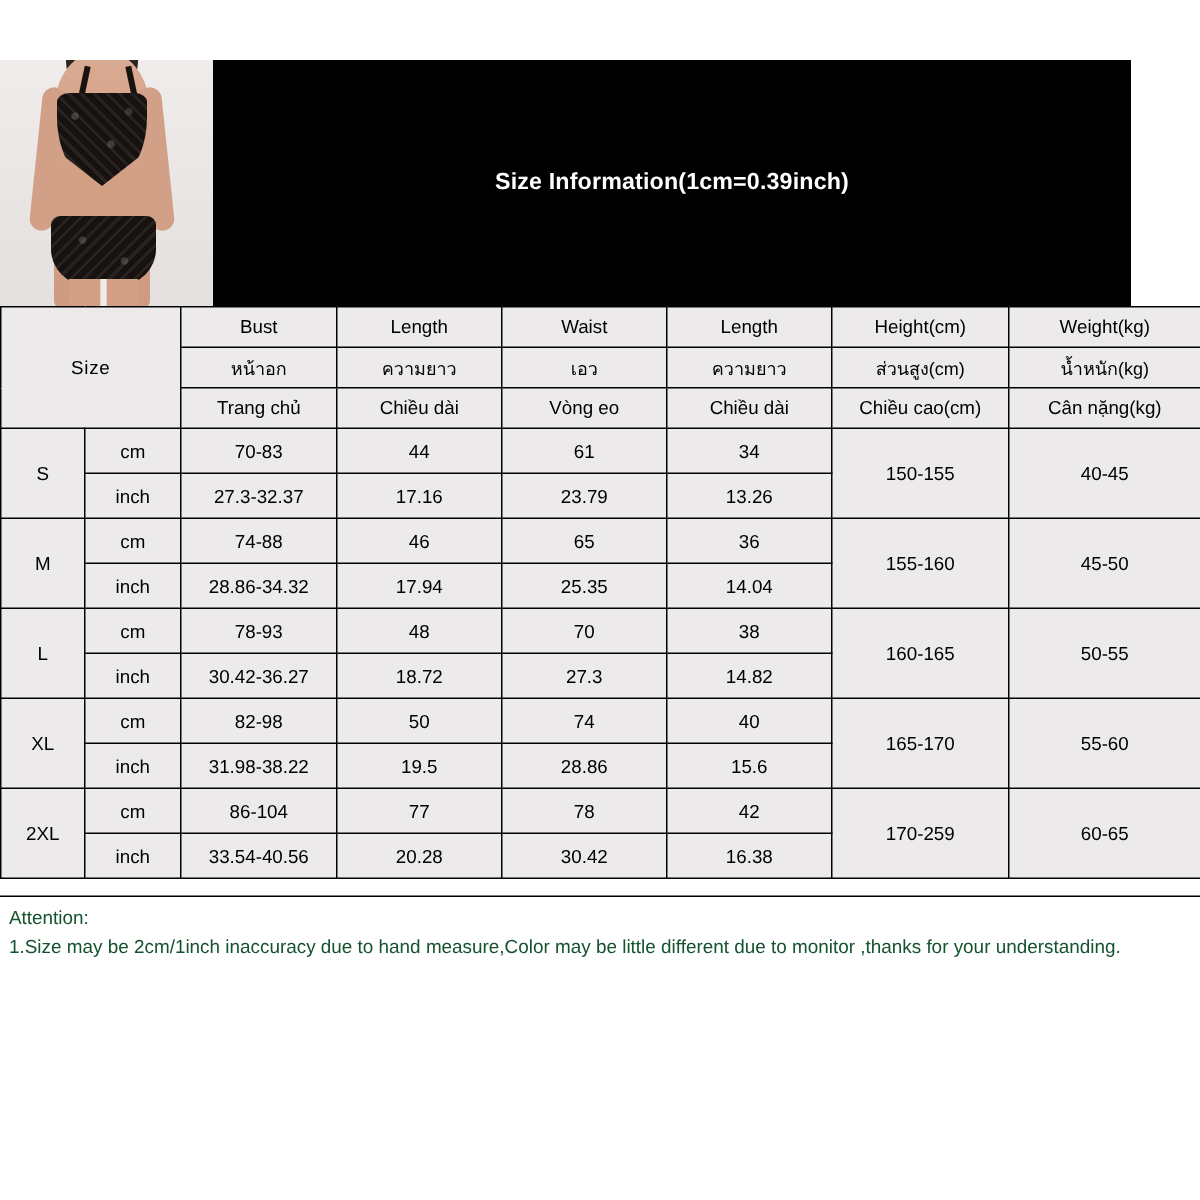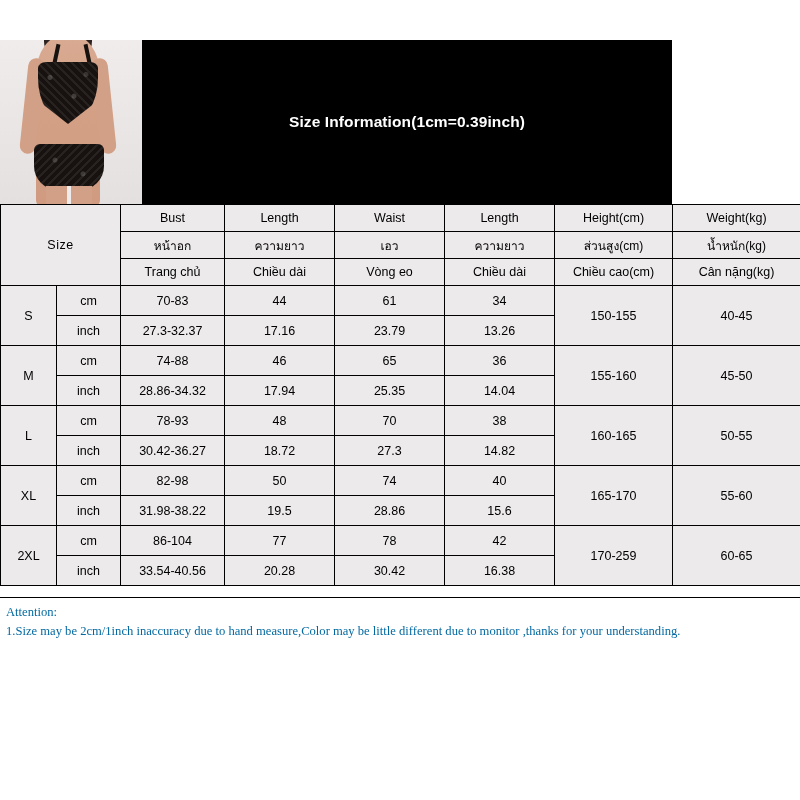--- a/index.html
+++ b/index.html
@@ -16,21 +16,21 @@
     height: 800px;
     background: #ffffff;
     overflow: hidden;
   }
 
   
   .top-block {
     position: absolute;
     left: 0;
     top: 40px;
-    width: 672px;
+    width: 754px;
     height: 164px;
     display: flex;
   }
   .photo-cell {
     width: 142px;
     height: 164px;
     background: #f0eeee;
     position: relative;
     overflow: hidden;
   }
@@ -195,24 +195,23 @@
     position: absolute;
     left: 0;
     top: 598px;
     width: 800px;
     background: #ffffff;
     padding: 5px 6px 0 6px;
     box-sizing: border-box;
   }
   .attention .line {
     font-size: 12.6px;
-    color: #0369a1;
+    color: #14532d;
     line-height: 1.52;
     white-space: nowrap;
-    font-family: Liberation Serif, serif;
   }
   .attention .line.wrap { white-space: normal; }
   .sep-line {
     position: absolute;
     left: 0;
     top: 597px;
     width: 800px;
     height: 1px;
     background: #000000;
   }

